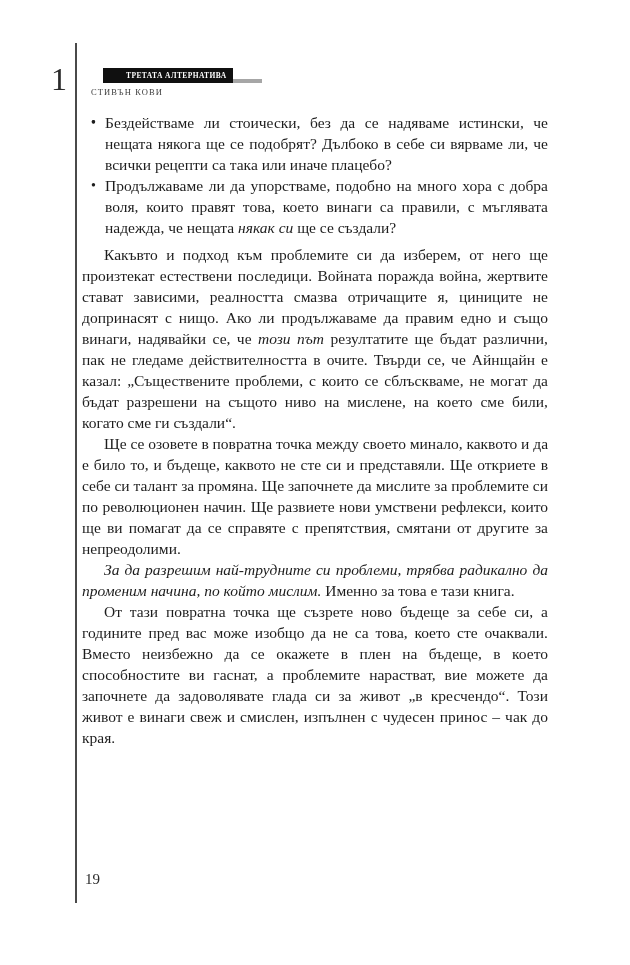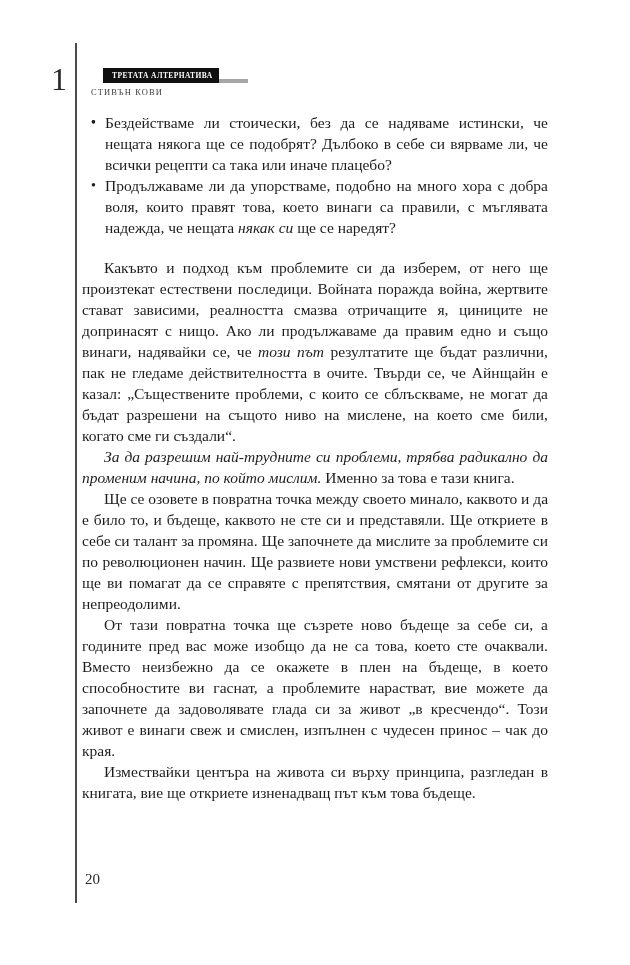--- a/index.html
+++ b/index.html
@@ -42,21 +42,21 @@
     display: flex;
     align-items: flex-end;
   }
   .title-box {
     display: inline-block;
     background: var(--title-box-bg, #101010);
     color: #ffffff;
     font-size: 7.5px;
     font-weight: bold;
     letter-spacing: 0.4px;
-    padding: 3px 7px 3px 9px;
+    padding: 3px 7px 3px 23px;
     white-space: nowrap;
   }
   .title-underline {
     display: inline-block;
     width: 29px;
     height: 4px;
     background: var(--underline-color, #a6a6a6);
   }
   .author {
     position: absolute;
@@ -89,21 +89,21 @@
     position: absolute;
     left: 9px;
     top: 0;
     font-size: 14px;
   }
   .paragraphs .para {
     margin: 0;
     text-indent: 22px;
   }
   .paragraphs .para.gap {
-    margin-top: 19px;
+    margin-top: 6px;
   }
   .page-number {
     position: absolute;
     left: 85px;
     top: 871px;
     font-size: 15px;
     color: #2a2a2a;
   }
   em { }
 </style>
@@ -115,24 +115,23 @@
   <div class="chapter-number">1</div>
   <div class="title-wrap">
     <span class="title-box">ТРЕТАТА АЛТЕРНАТИВА</span>
     <span class="title-underline"></span>
   </div>
   <div class="author">СТИВЪН КОВИ</div>
   <div class="content">
     <ul class="bullets">
         <li><span class="marker">•</span></li>
         <li><span class="marker">•</span><span>Бездействаме ли стоически, без да се надяваме истински, че нещата някога ще се подобрят? Дълбоко в себе си вярваме ли, че всички рецепти са така или иначе плацебо?</span></li>
-        <li><span class="marker">•</span><span>Продължаваме ли да упорстваме, подобно на много хора с добра воля, които правят това, което винаги са правили, с мъглявата надежда, че нещата </span><em>някак си</em><span> ще се наредят?</span></li>
+        <li><span class="marker">•</span><span>Продължаваме ли да упорстваме, подобно на много хора с добра воля, които правят това, което винаги са правили, с мъглявата надежда, че нещата </span><em>някак си</em><span> ще се създали?</span></li>
       </ul>
     <div class="paragraphs">
         <div class="para gap"><span>Какъвто и подход към проблемите си да изберем, от него ще произтекат естествени последици. Войната поражда война, жертвите стават зависими, реалността смазва отричащите я, циниците не допринасят с нищо. Ако ли продължаваме да правим едно и също винаги, надявайки се, че </span><em>този път</em><span> резултатите ще бъдат различни, пак не гледаме действителността в очите. Твърди се, че Айнщайн е казал: „Съществените проблеми, с които се сблъскваме, не могат да бъдат разрешени на същото ниво на мислене, на което сме били, когато сме ги създали“.</span></div>
+        <div class="para"><span>Ще се озовете в повратна точка между своето минало, каквото и да е било то, и бъдеще, каквото не сте си и представяли. Ще откриете в себе си талант за промяна. Ще започнете да мислите за проблемите си по революционен начин. Ще развиете нови умствени рефлекси, които ще ви помагат да се справяте с препятствия, смятани от другите за непреодолими.</span></div>
         <div class="para"><em>За да разрешим най-трудните си проблеми, трябва радикално да променим начина, по който мислим.</em><span> Именно за това е тази книга.</span></div>
-        <div class="para"><span>Ще се озовете в повратна точка между своето минало, каквото и да е било то, и бъдеще, каквото не сте си и представяли. Ще откриете в себе си талант за промяна. Ще започнете да мислите за проблемите си по революционен начин. Ще развиете нови умствени рефлекси, които ще ви помагат да се справяте с препятствия, смятани от другите за непреодолими.</span></div>
         <div class="para"><span>От тази повратна точка ще съзрете ново бъдеще за себе си, а годините пред вас може изобщо да не са това, което сте очаквали. Вместо неизбежно да се окажете в плен на бъдеще, в което способностите ви гаснат, а проблемите нарастват, вие можете да започнете да задоволявате глада си за живот „в кресчендо“. Този живот е винаги свеж и смислен, изпълнен с чудесен принос – чак до края.</span></div>
-        <div class="para"><span>Измествайки центъра на живота си върху принципа, разгледан в книгата, вие ще откриете изненадващ път към това бъдеще.</span></div>
       </div>
   </div>
-  <div class="page-number">20</div>
+  <div class="page-number">19</div>
 </div>
 
 </body></html>

